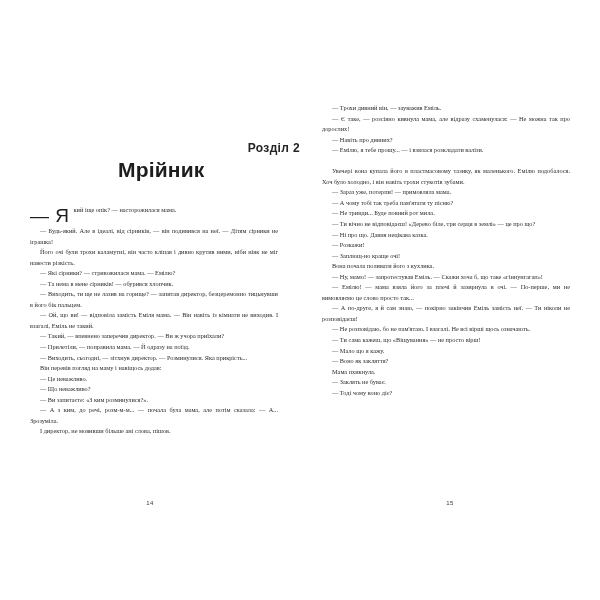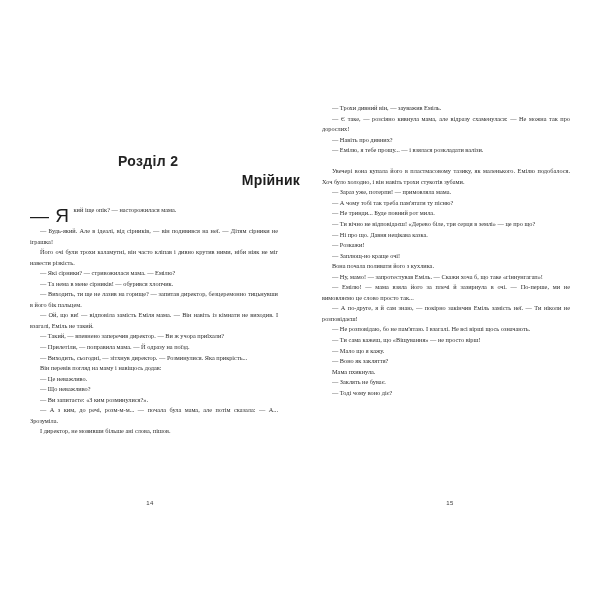--- a/index.html
+++ b/index.html
@@ -48,36 +48,36 @@
   .chapter-head {
     position: absolute;
     top: 138px;
     left: 0;
     right: 0;
     box-sizing: border-box;
     padding-left: 118px;
   }
   .chapter-label {
     font-family: "Liberation Sans", "DejaVu Sans", sans-serif;
-    font-size: 14px;
+    font-size: 12px;
     font-weight: 700;
     letter-spacing: 0.35px;
     color: #242424;
     line-height: 1.1;
-    margin: 16px 0 4px 0;
+    margin: 4px 0 4px 0;
+    text-align: right;
   }
   .chapter-title {
     font-family: "Liberation Sans", "DejaVu Sans", sans-serif;
-    font-size: 14px;
+    font-size: 21px;
     font-weight: 700;
     letter-spacing: 0.2px;
     color: #1d1d1d;
     line-height: 1.05;
     margin: 0;
-    text-align: right;
   }
 
   
   .body-text {
     font-size: 6.3px;
     line-height: 10.55px;
     text-align: justify;
     text-justify: inter-word;
     color: #2e2e2e;
     hyphens: manual;

